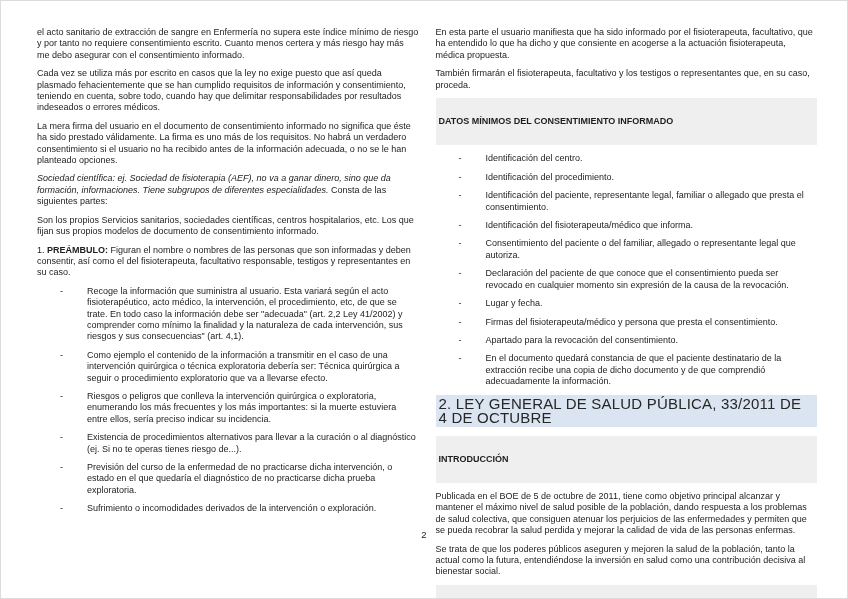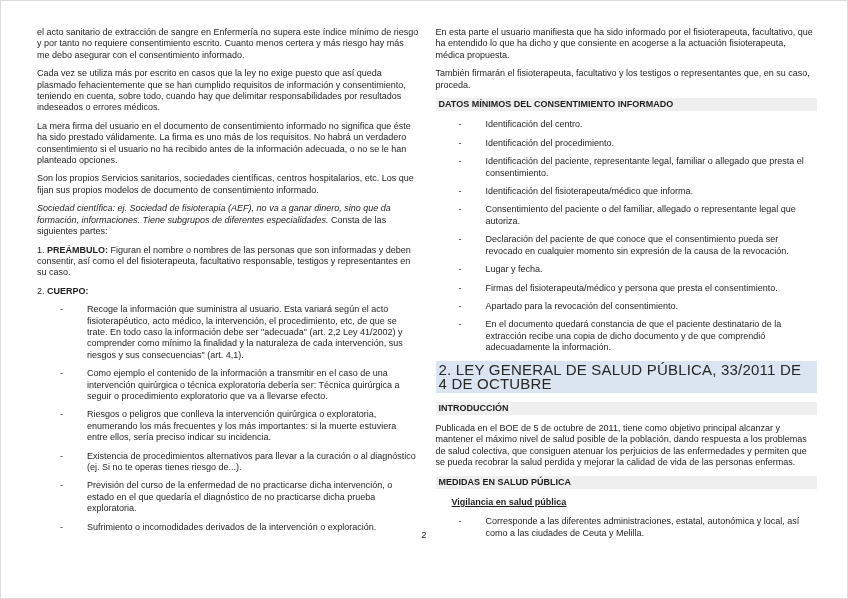--- a/index.html
+++ b/index.html
@@ -20,21 +20,21 @@
     padding:26px 30px 0 36px;
     gap:17px;
   }
   .col { flex:1; min-width:0; }
   .para { margin:0 0 7px 0; }
   .b { font-weight:bold; }
   .i { font-style:italic; }
   .h-gray {
     background:#efefef;
     font-weight:bold;
-    padding:1px 3px;
+    padding:18px 3px;
     margin:1px 0 8px 0;
   }
   .h-blue {
     background:#dbe5f1;
     font-size:15px;
     line-height:14px;
     padding:2px 3px;
     margin:3px 0 9px 0;
     color:#262626;
     letter-spacing:0.2px;
@@ -58,24 +58,23 @@
 </style>
 </head>
 <body>
 
 <div class="page">
   <div class="columns">
     <div class="col">
         <p class="para"><span>el acto sanitario de extracción de sangre en Enfermería no supera este índice mínimo de riesgo y por tanto no requiere consentimiento escrito. Cuanto menos certera y más riesgo hay más me debo asegurar con el consentimiento informado.</span></p>
         <p class="para"><span>Cada vez se utiliza más por escrito en casos que la ley no exige puesto que así queda plasmado fehacientemente que se han cumplido requisitos de información y consentimiento, teniendo en cuenta, sobre todo, cuando hay que delimitar responsabilidades por resultados indeseados o errores médicos.</span></p>
         <p class="para"><span>La mera firma del usuario en el documento de consentimiento informado no significa que éste ha sido prestado válidamente. La firma es uno más de los requisitos. No habrá un verdadero consentimiento si el usuario no ha recibido antes de la información adecuada, o no se le han planteado opciones.</span></p>
+        <p class="para"><span class="i">Sociedad científica: ej. Sociedad de fisioterapia (AEF), no va a ganar dinero, sino que da formación, informaciones. Tiene subgrupos de diferentes especialidades.</span><span> Consta de las siguientes partes:</span></p>
         <p class="para"><span>Son los propios Servicios sanitarios, sociedades científicas, centros hospitalarios, etc. Los que fijan sus propios modelos de documento de consentimiento informado.</span></p>
-        <p class="para"><span class="i">Sociedad científica: ej. Sociedad de fisioterapia (AEF), no va a ganar dinero, sino que da formación, informaciones. Tiene subgrupos de diferentes especialidades.</span><span> Consta de las siguientes partes:</span></p>
         <p class="para"><span>1. </span><span class="b">PREÁMBULO:</span><span> Figuran el nombre o nombres de las personas que son informadas y deben consentir, así como el del fisioterapeuta, facultativo responsable, testigos y representantes en su caso.</span></p>
-        <p class="para"><span>2. </span><span class="b">CUERPO:</span></p>
         <div class="list">
           <div class="li">
             <span class="marker">-</span>
             <span class="li-text">Recoge la información que suministra al usuario. Esta variará según el acto fisioterapéutico, acto médico, la intervención, el procedimiento, etc, de que se trate. En todo caso la información debe ser "adecuada" (art. 2,2 Ley 41/2002) y comprender como mínimo la finalidad y la naturaleza de cada intervención, sus riesgos y sus consecuencias" (art. 4,1).</span>
           </div>
           <div class="li">
             <span class="marker">-</span>
             <span class="li-text">Como ejemplo el contenido de la información a transmitir en el caso de una intervención quirúrgica o técnica exploratoria debería ser: Técnica quirúrgica a seguir o procedimiento exploratorio que va a llevarse efecto.</span>
           </div>
           <div class="li">
@@ -138,20 +137,21 @@
             <span class="li-text">Apartado para la revocación del consentimiento.</span>
           </div>
           <div class="li">
             <span class="marker">-</span>
             <span class="li-text">En el documento quedará constancia de que el paciente destinatario de la extracción recibe una copia de dicho documento y de que comprendió adecuadamente la información.</span>
           </div>
         </div>
         <div class="h-blue">2. LEY GENERAL DE SALUD PÚBLICA, 33/2011 DE 4 DE OCTUBRE</div>
         <div class="h-gray">INTRODUCCIÓN</div>
         <p class="para"><span>Publicada en el BOE de 5 de octubre de 2011, tiene como objetivo principal alcanzar y mantener el máximo nivel de salud posible de la población, dando respuesta a los problemas de salud colectiva, que consiguen atenuar los perjuicios de las enfermedades y permiten que se pueda recobrar la salud perdida y mejorar la calidad de vida de las personas enfermas.</span></p>
+        <p class="para"><span>Se trata de que los poderes públicos aseguren y mejoren la salud de la población, tanto la actual como la futura, entendiéndose la inversión en salud como una contribución decisiva al bienestar social.</span></p>
         <div class="h-gray">MEDIDAS EN SALUD PÚBLICA</div>
         <div class="h-underline">Vigilancia en salud pública</div>
         <div class="list">
           <div class="li">
             <span class="marker">-</span>
             <span class="li-text">Corresponde a las diferentes administraciones, estatal, autonómica y local, así como a las ciudades de Ceuta y Melilla.</span>
           </div>
         </div>
       </div>
   </div>

